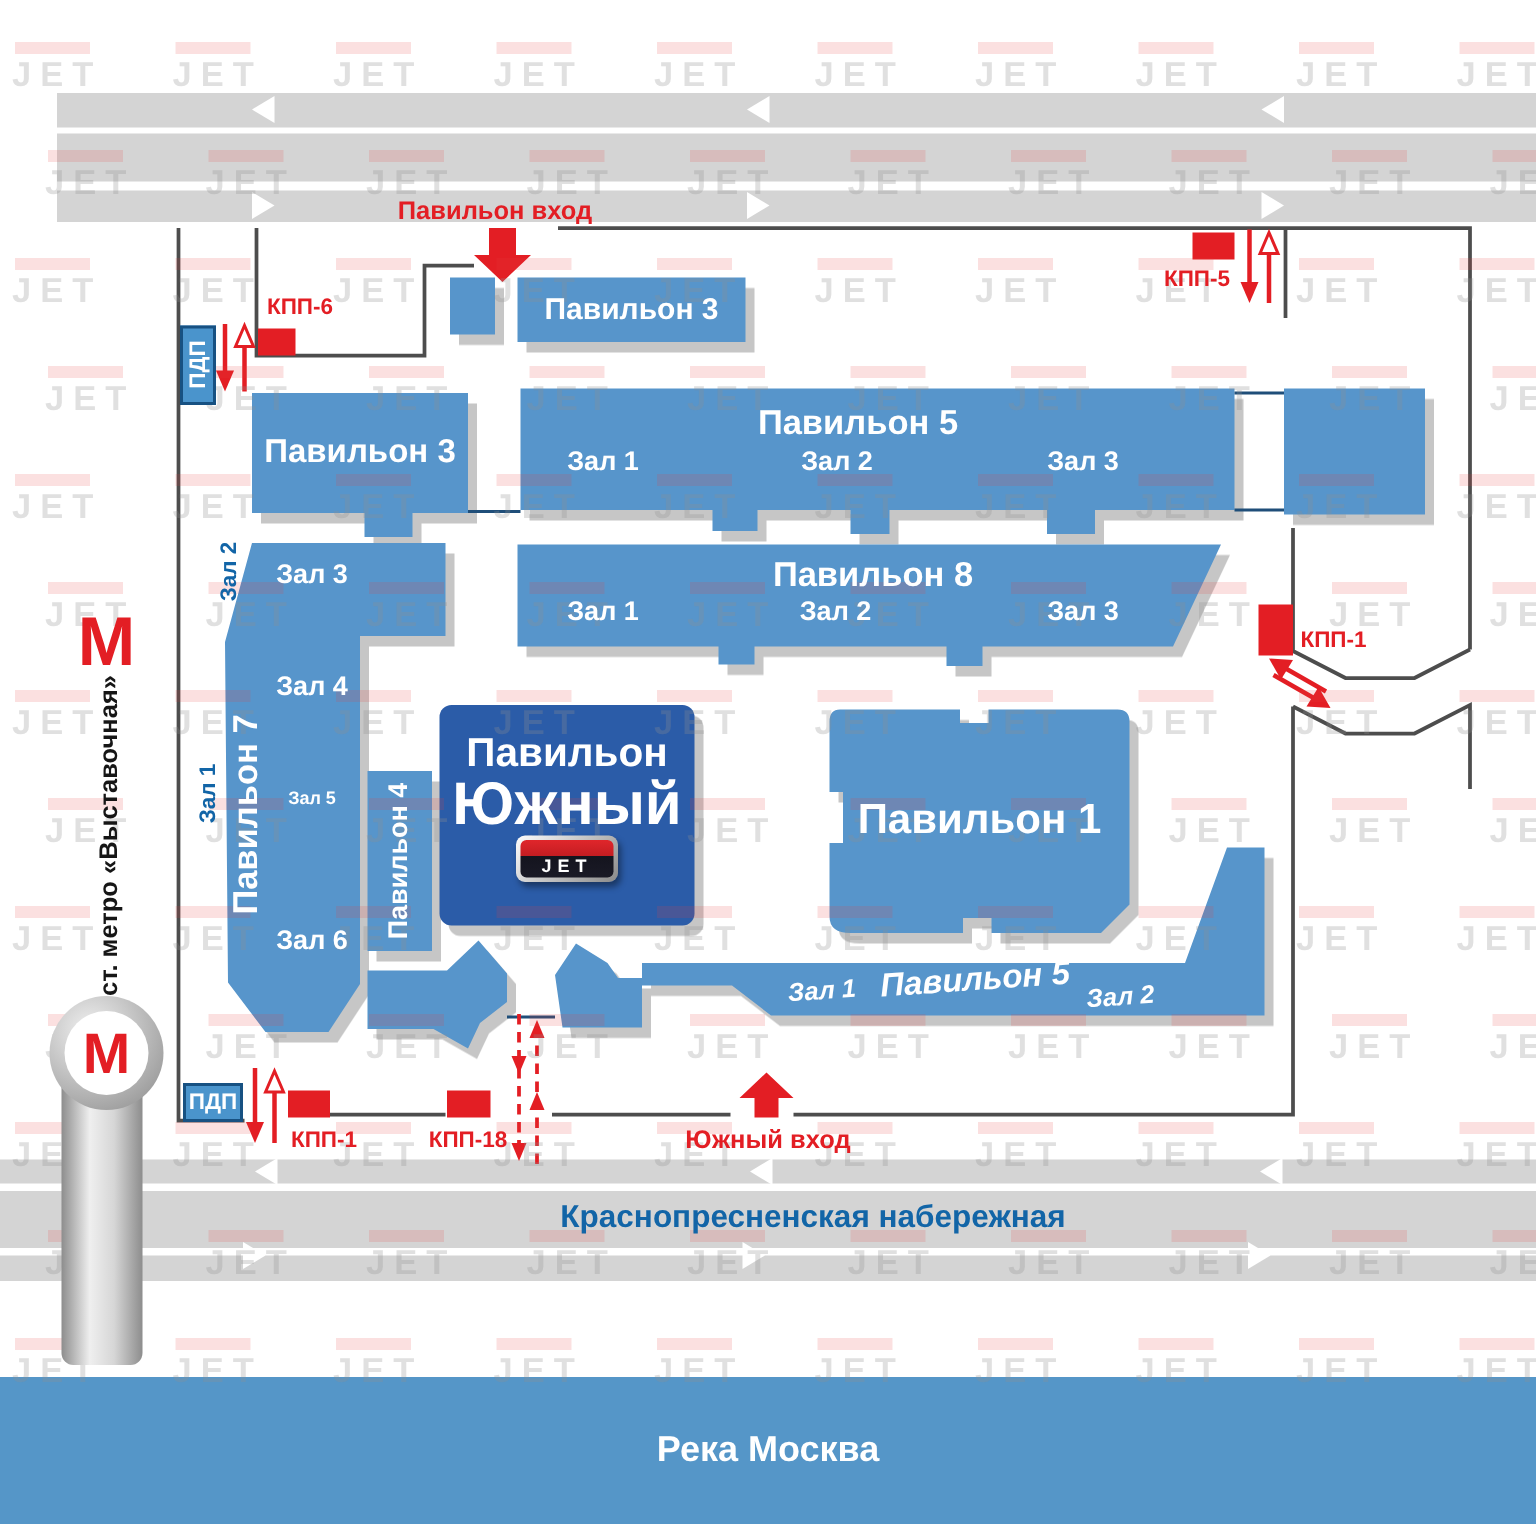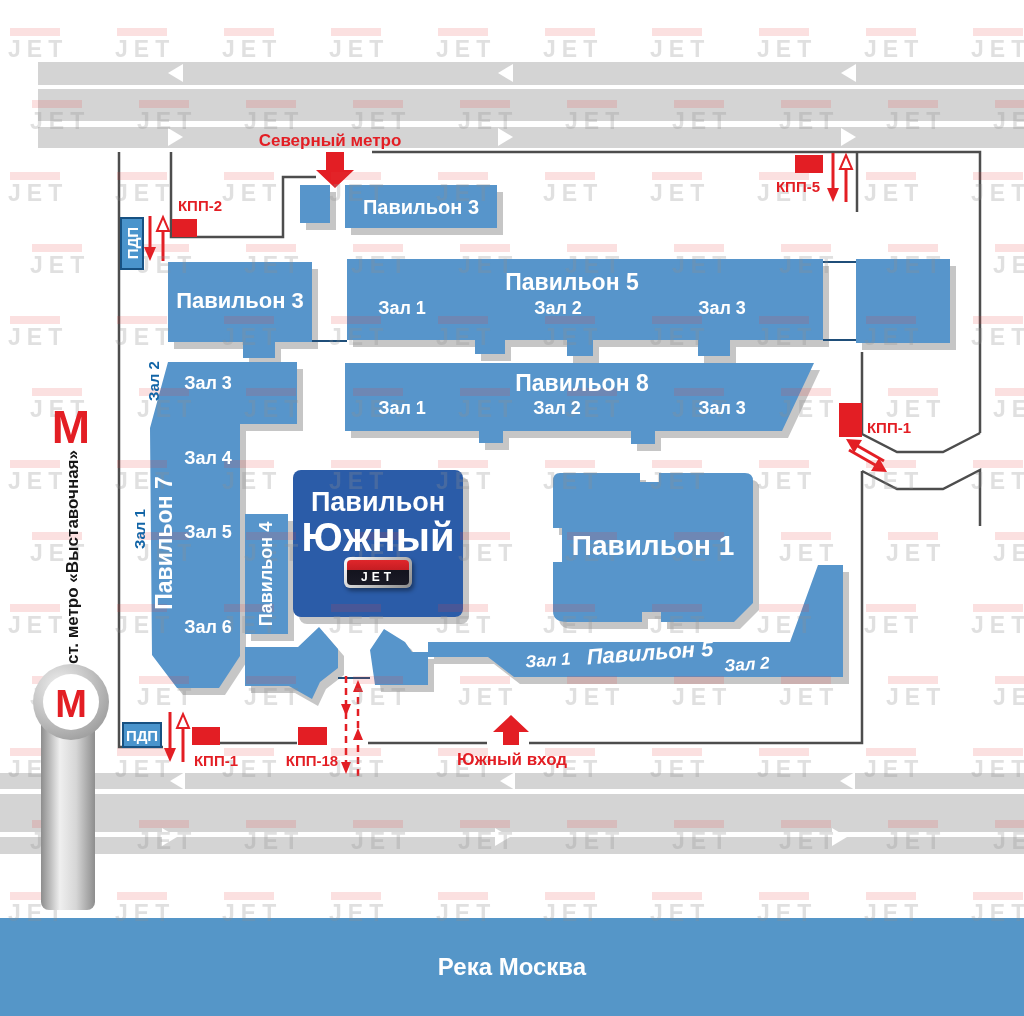--- a/index.html
+++ b/index.html
@@ -694,26 +694,27 @@
       </radialGradient>
     </defs>
     <g>
       <rect x="41" y="712" width="54" height="198" rx="8" fill="url(#gpil)"></rect>
       <circle cx="71" cy="702" r="38" fill="url(#gring)"></circle>
       <circle cx="71" cy="702" r="28" fill="#ffffff"></circle>
     </g>
   </svg>
 
 
+  <div class="lbl b" style="left:542px;top:812px;font-size:21px;">Краснопресненская набережная</div>
   <div class="lbl w" style="left:512px;top:967px;font-size:24px;">Река Москва</div>
 
-  <div class="lbl r" style="left:330px;top:141px;font-size:17px;">Северный метро</div>
+  <div class="lbl r" style="left:330px;top:141px;font-size:17px;">Павильон вход</div>
   <div class="lbl r" style="left:512px;top:760px;font-size:17px;">Южный вход</div>
 
-  <div class="lbl r" style="left:200px;top:205px;font-size:15px;">КПП-2</div>
+  <div class="lbl r" style="left:200px;top:205px;font-size:15px;">КПП-6</div>
   <div class="lbl r" style="left:798px;top:186px;font-size:15px;">КПП-5</div>
   <div class="lbl r" style="left:889px;top:427px;font-size:15px;">КПП-1</div>
   <div class="lbl r" style="left:216px;top:760px;font-size:15px;">КПП-1</div>
   <div class="lbl r" style="left:312px;top:760px;font-size:15px;">КПП-18</div>
 
   <div class="pdp" style="left:120px;top:217px;width:24px;height:53px;"></div>
   <div class="lbl w rot" style="left:132px;top:243px;font-size:15px;">ПДП</div>
   <div class="pdp" style="left:122px;top:722px;width:40px;height:26px;"></div>
   <div class="lbl w" style="left:142px;top:735px;font-size:15px;">ПДП</div>
 
@@ -730,21 +731,21 @@
   <div class="lbl w" style="left:722px;top:308px;font-size:18px;">Зал 3</div>
 
   <div class="lbl w" style="left:582px;top:383px;font-size:23px;">Павильон 8</div>
   <div class="lbl w" style="left:402px;top:408px;font-size:18px;">Зал 1</div>
   <div class="lbl w" style="left:557px;top:408px;font-size:18px;">Зал 2</div>
   <div class="lbl w" style="left:722px;top:408px;font-size:18px;">Зал 3</div>
 
   <div class="lbl w rot" style="left:164px;top:543px;font-size:23px;">Павильон 7</div>
   <div class="lbl w" style="left:208px;top:383px;font-size:18px;">Зал 3</div>
   <div class="lbl w" style="left:208px;top:458px;font-size:18px;">Зал 4</div>
-  <div class="lbl w" style="left:208px;top:532px;font-size:18px;">Зал 5</div>
+  <div class="lbl w" style="left:208px;top:532px;font-size:12px;">Зал 5</div>
   <div class="lbl w" style="left:208px;top:627px;font-size:18px;">Зал 6</div>
   <div class="lbl b rot" style="left:153px;top:381px;font-size:15px;">Зал 2</div>
   <div class="lbl b rot" style="left:139px;top:529px;font-size:15px;">Зал 1</div>
 
   <div class="lbl w rot" style="left:266px;top:574px;font-size:18px;">Павильон 4</div>
 
   <div class="lbl w" style="left:378px;top:502px;font-size:27px;">Павильон</div>
   <div class="lbl w" style="left:378px;top:537px;font-size:40px;">Южный</div>
   <div id="jetlogo">
     <div class="inner">

